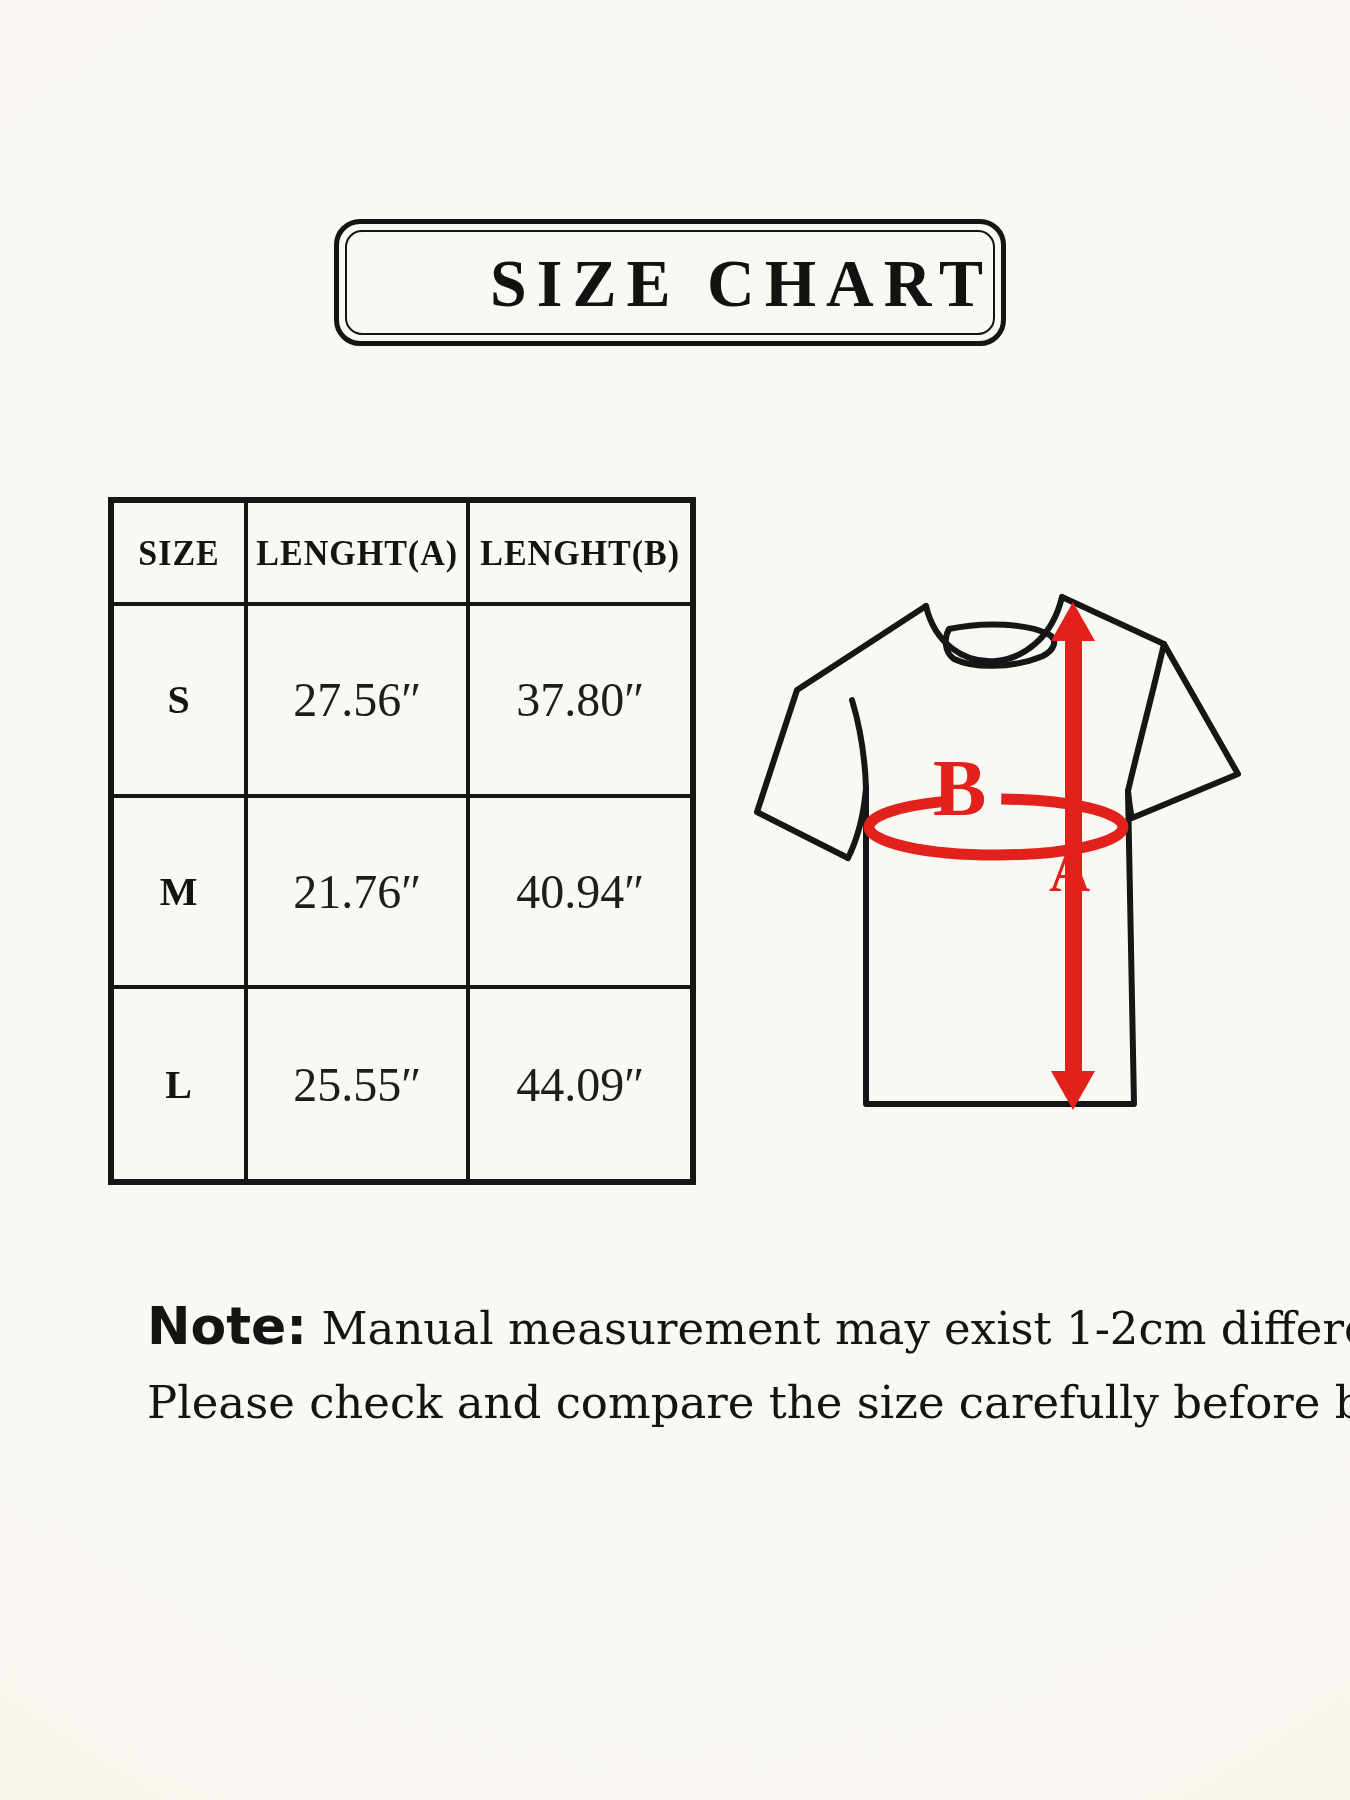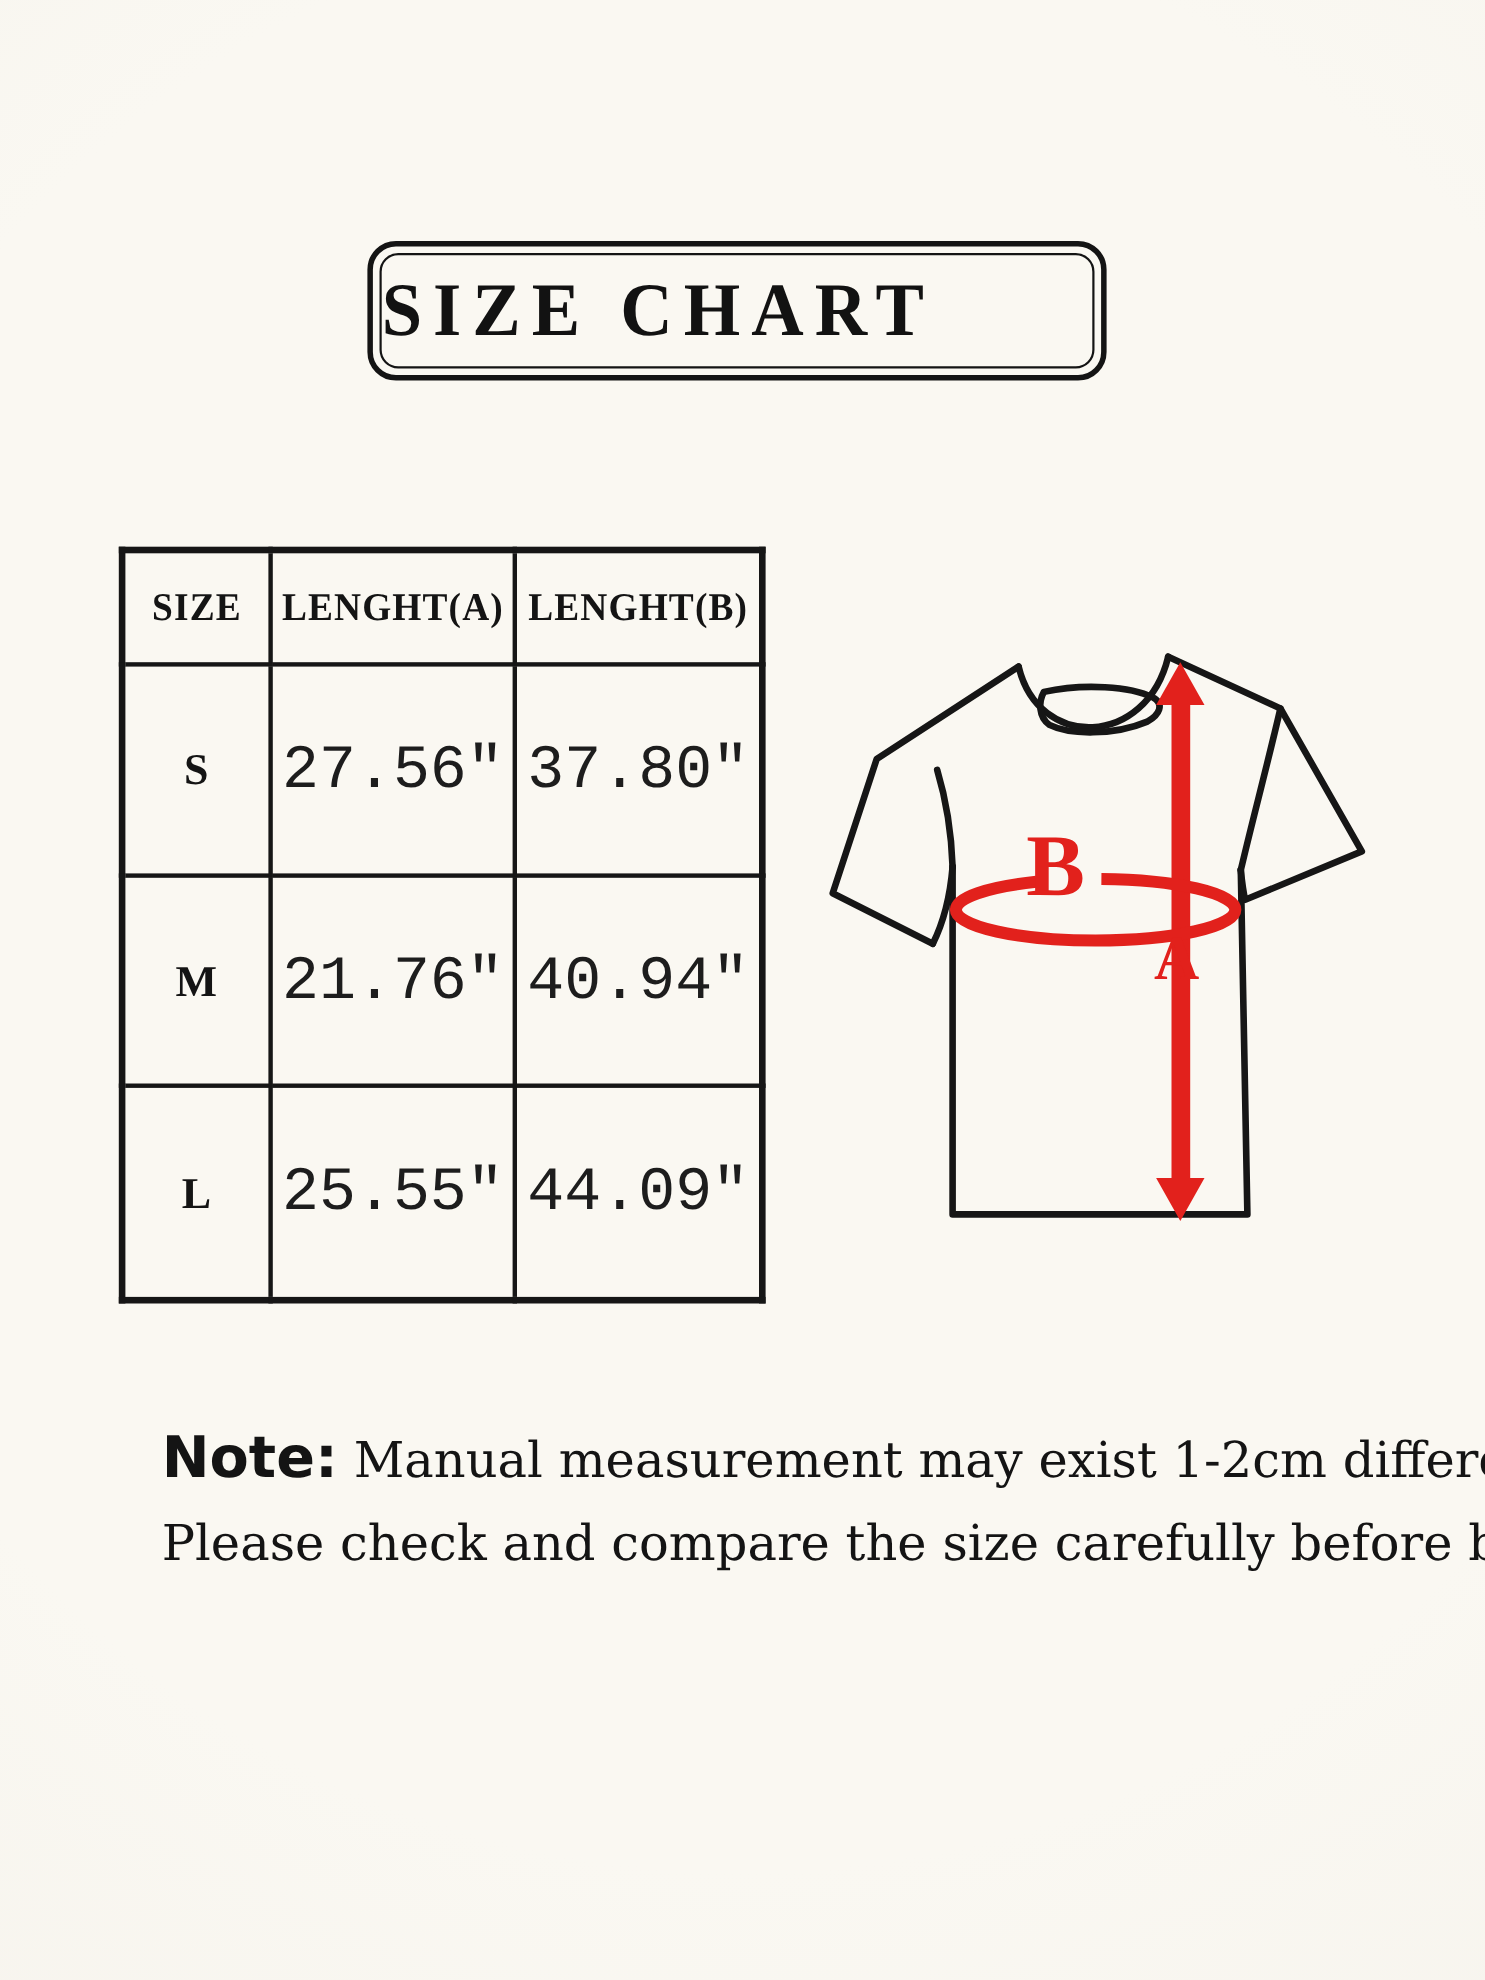--- a/index.html
+++ b/index.html
@@ -11,21 +11,21 @@
   }
 
   
   .title-box {
     position:absolute; left:334px; top:219px; width:672px; height:127px;
     border:5px solid #141414; border-radius:26px; padding:6px;
     background:transparent;
   }
   .title-inner {
     width:100%; height:100%; border:2px solid #141414; border-radius:17px;
-    display:flex; align-items:center; justify-content:flex-start;
+    display:flex; align-items:center; justify-content:flex-end;
   }
   .title-text {
     font-family:"Liberation Serif", serif; font-weight:700; font-size:66px;
     letter-spacing:10px; color:#121212; transform:scaleY(1.04);
   }
 
   
   table.size-table {
     position:absolute; left:108px; top:497px; width:588px; height:688px;
     border-collapse:collapse; table-layout:fixed; border:6px solid #161616;
@@ -41,21 +41,21 @@
   .size-table thead th { height:104px; }
   .size-table th {
     font-family:"Liberation Serif", serif; font-weight:700; font-size:34px;
     letter-spacing:1px; transform:scaleY(1.05); color:#141414;
   }
   .size-table td.size-cell {
     font-family:"Liberation Serif", serif; font-weight:700; font-size:40px;
     letter-spacing:1px; color:#141414;
   }
   .size-table td.val-cell {
-    font-family:Liberation Mono, monospace; font-weight:400; font-size:56px;
+    font-family:Liberation Serif, serif; font-weight:400; font-size:48px;
     color:#1d1d1d;
   }
 
   
   svg.shirt { position:absolute; left:700px; top:560px; width:600px; height:580px; }
   .measure-label {
     position:absolute; font-family:"Liberation Serif", serif; font-weight:700;
     color:#e2211c; line-height:1;
   }
   .label-b { left:933px; top:748px; font-size:80px; }

